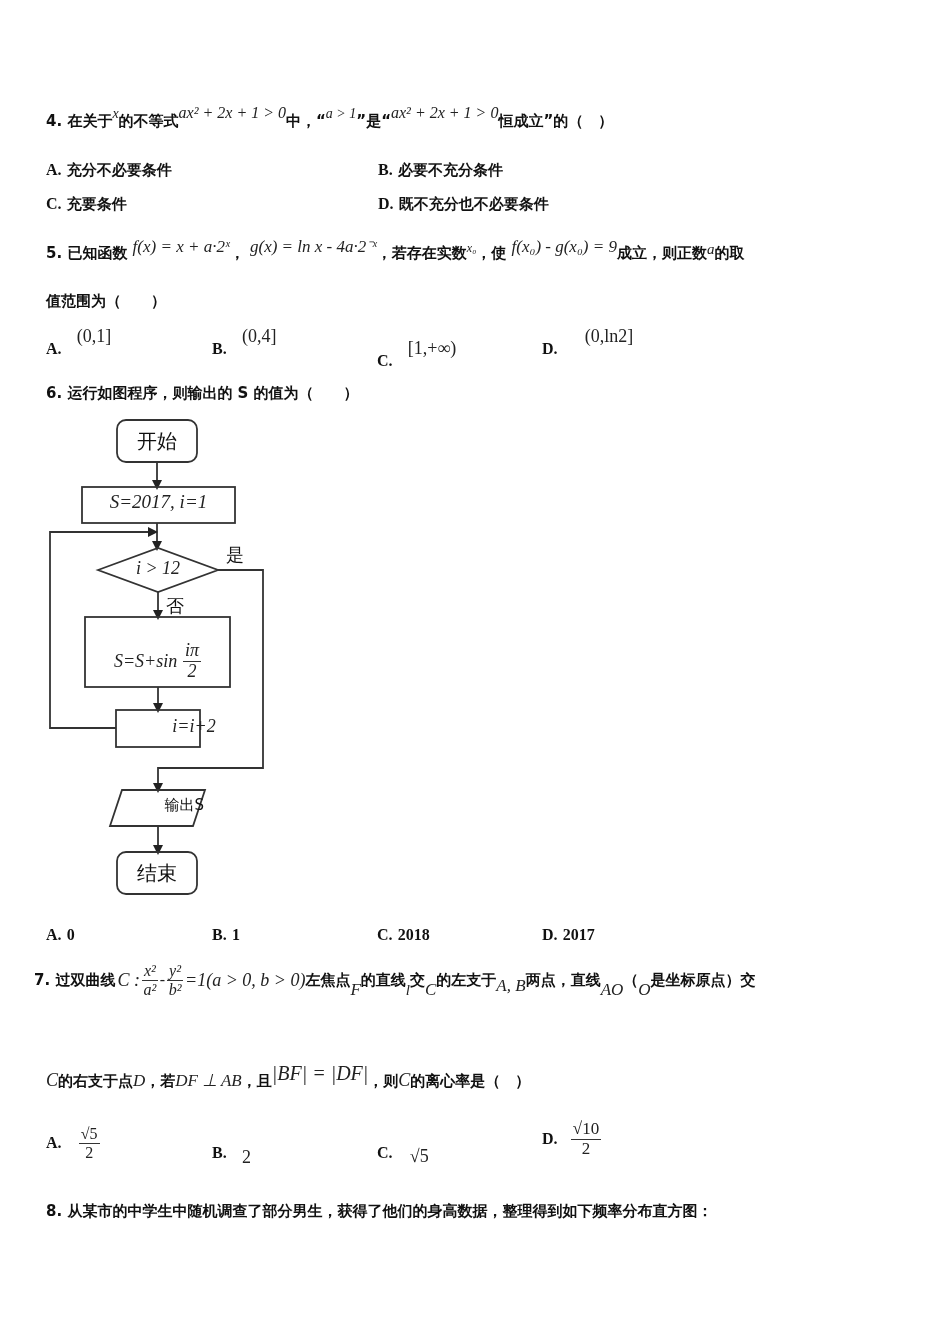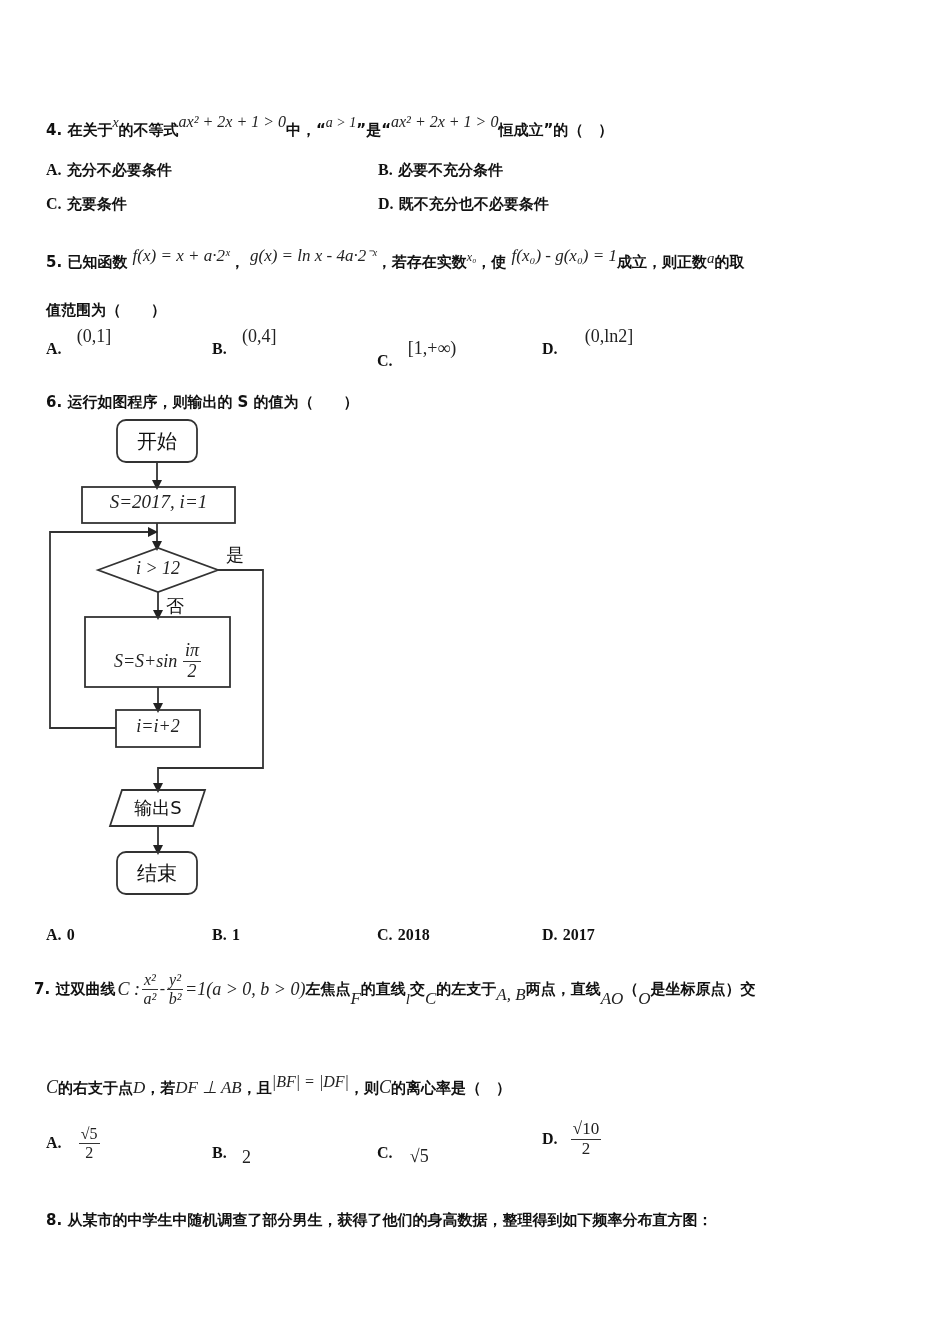--- a/index.html
+++ b/index.html
@@ -1,19 +1,19 @@
 <!DOCTYPE html>
 <html><head>
 <meta charset="utf-8">
 <style>
   html, body { margin: 0; padding: 0; background: #ffffff; }
   body { width: 950px; height: 1344px; position: relative; overflow: hidden;
          font-family: "DejaVu Sans", "Liberation Sans", sans-serif; color: #111; }
   .abs { position: absolute; white-space: nowrap; }
-  .q { font-size: 15px; font-weight: bold; margin-top: 9px; }
+  .q { font-size: 15px; font-weight: bold; }
   .opt { font-size: 15px; font-weight: bold; }
   .optlab { font-family: "Liberation Serif", serif; font-weight: bold; font-size: 16px; }
   .m { font-family: "Liberation Serif", serif; font-weight: normal; color: #222; }
   .mi { font-family: "Liberation Serif", serif; font-style: italic; font-weight: normal; color: #222; }
   .frac { display: inline-block; vertical-align: middle; text-align: center; }
   .frac .num { display: block; border-bottom: 1px solid #333; padding: 0 2px; line-height: 1.1; }
   .frac .den { display: block; line-height: 1.1; }
 </style>
 </head>
 <body>
@@ -34,21 +34,21 @@
 </div>
 <div class="abs opt" style="left:378px; top:195px;">
   <span class="optlab">D.</span> <span>既不充分也不必要条件</span>
 </div>
 
 <div class="abs q" style="left:46px; top:240px;">
   <span>5.</span>
   <span>已知函数</span>
   <span class="mi" style="font-size:17px; position:relative; top:-6px;">f(x) = x + a·2ˣ</span><span>，</span>
   <span class="mi" style="font-size:17px; position:relative; top:-6px;">g(x) = ln x - 4a·2⁻ˣ</span><span>，若存在实数</span><span class="mi" style="font-size:12px; position:relative; top:-6px;">x₀</span><span>，使</span>
-  <span class="mi" style="font-size:17px; position:relative; top:-6px;">f(x₀) - g(x₀) = 1</span><span>成立，则正数</span><span class="mi" style="font-size:15px; position:relative; top:-4px;">a</span><span>的取</span>
+  <span class="mi" style="font-size:17px; position:relative; top:-6px;">f(x₀) - g(x₀) = 9</span><span>成立，则正数</span><span class="mi" style="font-size:15px; position:relative; top:-4px;">a</span><span>的取</span>
 </div>
 <div class="abs q" style="left:46px; top:292px;">值范围为（　　）</div>
 
 <div class="abs opt" style="left:46px; top:326px;">
   <span class="optlab" style="position:relative; top:12px;">A.</span>
   <span class="m" style="font-size:18px; margin-left:10px;">(0,1]</span>
 </div>
 <div class="abs opt" style="left:212px; top:326px;">
   <span class="optlab" style="position:relative; top:12px;">B.</span>
   <span class="m" style="font-size:18px; margin-left:10px;">(0,4]</span>
@@ -106,22 +106,22 @@
 <div class="abs mi" style="left:98px; top:558px; width:120px; text-align:center; font-size:18px;">i &gt; 12</div>
 <div class="abs" style="left:226px; top:543px; font-size:18px;">是</div>
 <div class="abs" style="left:166px; top:594px; font-size:18px;">否</div>
 <div class="abs" style="left:85px; top:625px; width:145px; text-align:center; font-size:18px;margin-top:16px;">
   <span class="mi" style="vertical-align:middle;">S=S+sin</span>
   <span class="frac mi" style="font-size:18px;">
     <span class="num">iπ</span>
     <span class="den m">2</span>
   </span>
 </div>
-<div class="abs mi" style="left:116px; top:716px; width:84px; text-align:center; font-size:18px;">i=i+2</div>
-<div class="abs" style="left:112px; top:796px; width:92px; text-align:center; font-size:18px;">输出S</div>
+<div class="abs mi" style="left:116px; top:716px; width:84px; text-align:center; font-size:18px;padding-left:36px;">i=i+2</div>
+<div class="abs" style="left:112px; top:796px; width:92px; text-align:right; font-size:15px;">输出S</div>
 <div class="abs" style="left:117px; top:860px; width:80px; text-align:center; font-size:20px;">结束</div>
 
 <div class="abs opt" style="left:46px; top:926px;">
   <span class="optlab">A.</span> <span class="optlab">0</span>
 </div>
 <div class="abs opt" style="left:212px; top:926px;">
   <span class="optlab">B.</span> <span class="optlab">1</span>
 </div>
 <div class="abs opt" style="left:377px; top:926px;">
   <span class="optlab">C.</span> <span class="optlab">2018</span>
@@ -129,21 +129,21 @@
 <div class="abs opt" style="left:542px; top:926px;">
   <span class="optlab">D.</span> <span class="optlab">2017</span>
 </div>
 
 <div class="abs q" style="left:34px; top:962px;">
   <span style="vertical-align:middle;">7.</span>
   <span style="vertical-align:middle;">过双曲线</span><span class="mi" style="font-size:18px; vertical-align:middle; margin-left:2px;">C :</span><span class="frac mi" style="font-size:16px; margin:0 2px;"><span class="num">x²</span><span class="den">a²</span></span><span class="m" style="font-size:16px; vertical-align:middle;">-</span><span class="frac mi" style="font-size:16px; margin:0 2px;"><span class="num">y²</span><span class="den">b²</span></span><span class="mi" style="font-size:18px; vertical-align:middle;">=1(a &gt; 0, b &gt; 0)</span><span style="vertical-align:middle;">左焦点</span><span class="mi" style="font-size:17px; position:relative; top:10px;">F</span><span style="vertical-align:middle;">的直线</span><span class="mi" style="font-size:15px; position:relative; top:10px;">l</span><span style="vertical-align:middle;">交</span><span class="mi" style="font-size:17px; position:relative; top:10px;">C</span><span style="vertical-align:middle;">的左支于</span><span class="mi" style="font-size:17px; position:relative; top:6px;">A, B</span><span style="vertical-align:middle;">两点，直线</span><span class="mi" style="font-size:17px; position:relative; top:10px;">AO</span><span style="vertical-align:middle;">（</span><span class="mi" style="font-size:17px; position:relative; top:10px;">O</span><span style="vertical-align:middle;">是坐标原点）交</span>
 </div>
 
 <div class="abs q" style="left:46px; top:1068px;">
-  <span class="mi" style="font-size:18px;">C</span><span>的右支于点</span><span class="mi" style="font-size:17px;">D</span><span>，若</span><span class="mi" style="font-size:17px;">DF ⊥ AB</span><span>，且</span><span class="mi" style="font-size:16px; position:relative; top:-6px;">|BF| = |DF|</span><span>，则</span><span class="mi" style="font-size:18px;">C</span><span>的离心率是（　）</span>
+  <span class="mi" style="font-size:18px;">C</span><span>的右支于点</span><span class="mi" style="font-size:17px;">D</span><span>，若</span><span class="mi" style="font-size:17px;">DF ⊥ AB</span><span>，且</span><span class="mi" style="font-size:20px; position:relative; top:-6px;">|BF| = |DF|</span><span>，则</span><span class="mi" style="font-size:18px;">C</span><span>的离心率是（　）</span>
 </div>
 
 <div class="abs opt" style="left:46px; top:1125px;">
   <span class="optlab" style="vertical-align:middle;">A.</span>
   <span class="frac m" style="font-size:16px; margin-left:12px;">
     <span class="num">√5</span>
     <span class="den">2</span>
   </span>
 </div>
 <div class="abs opt" style="left:212px; top:1142px;">

